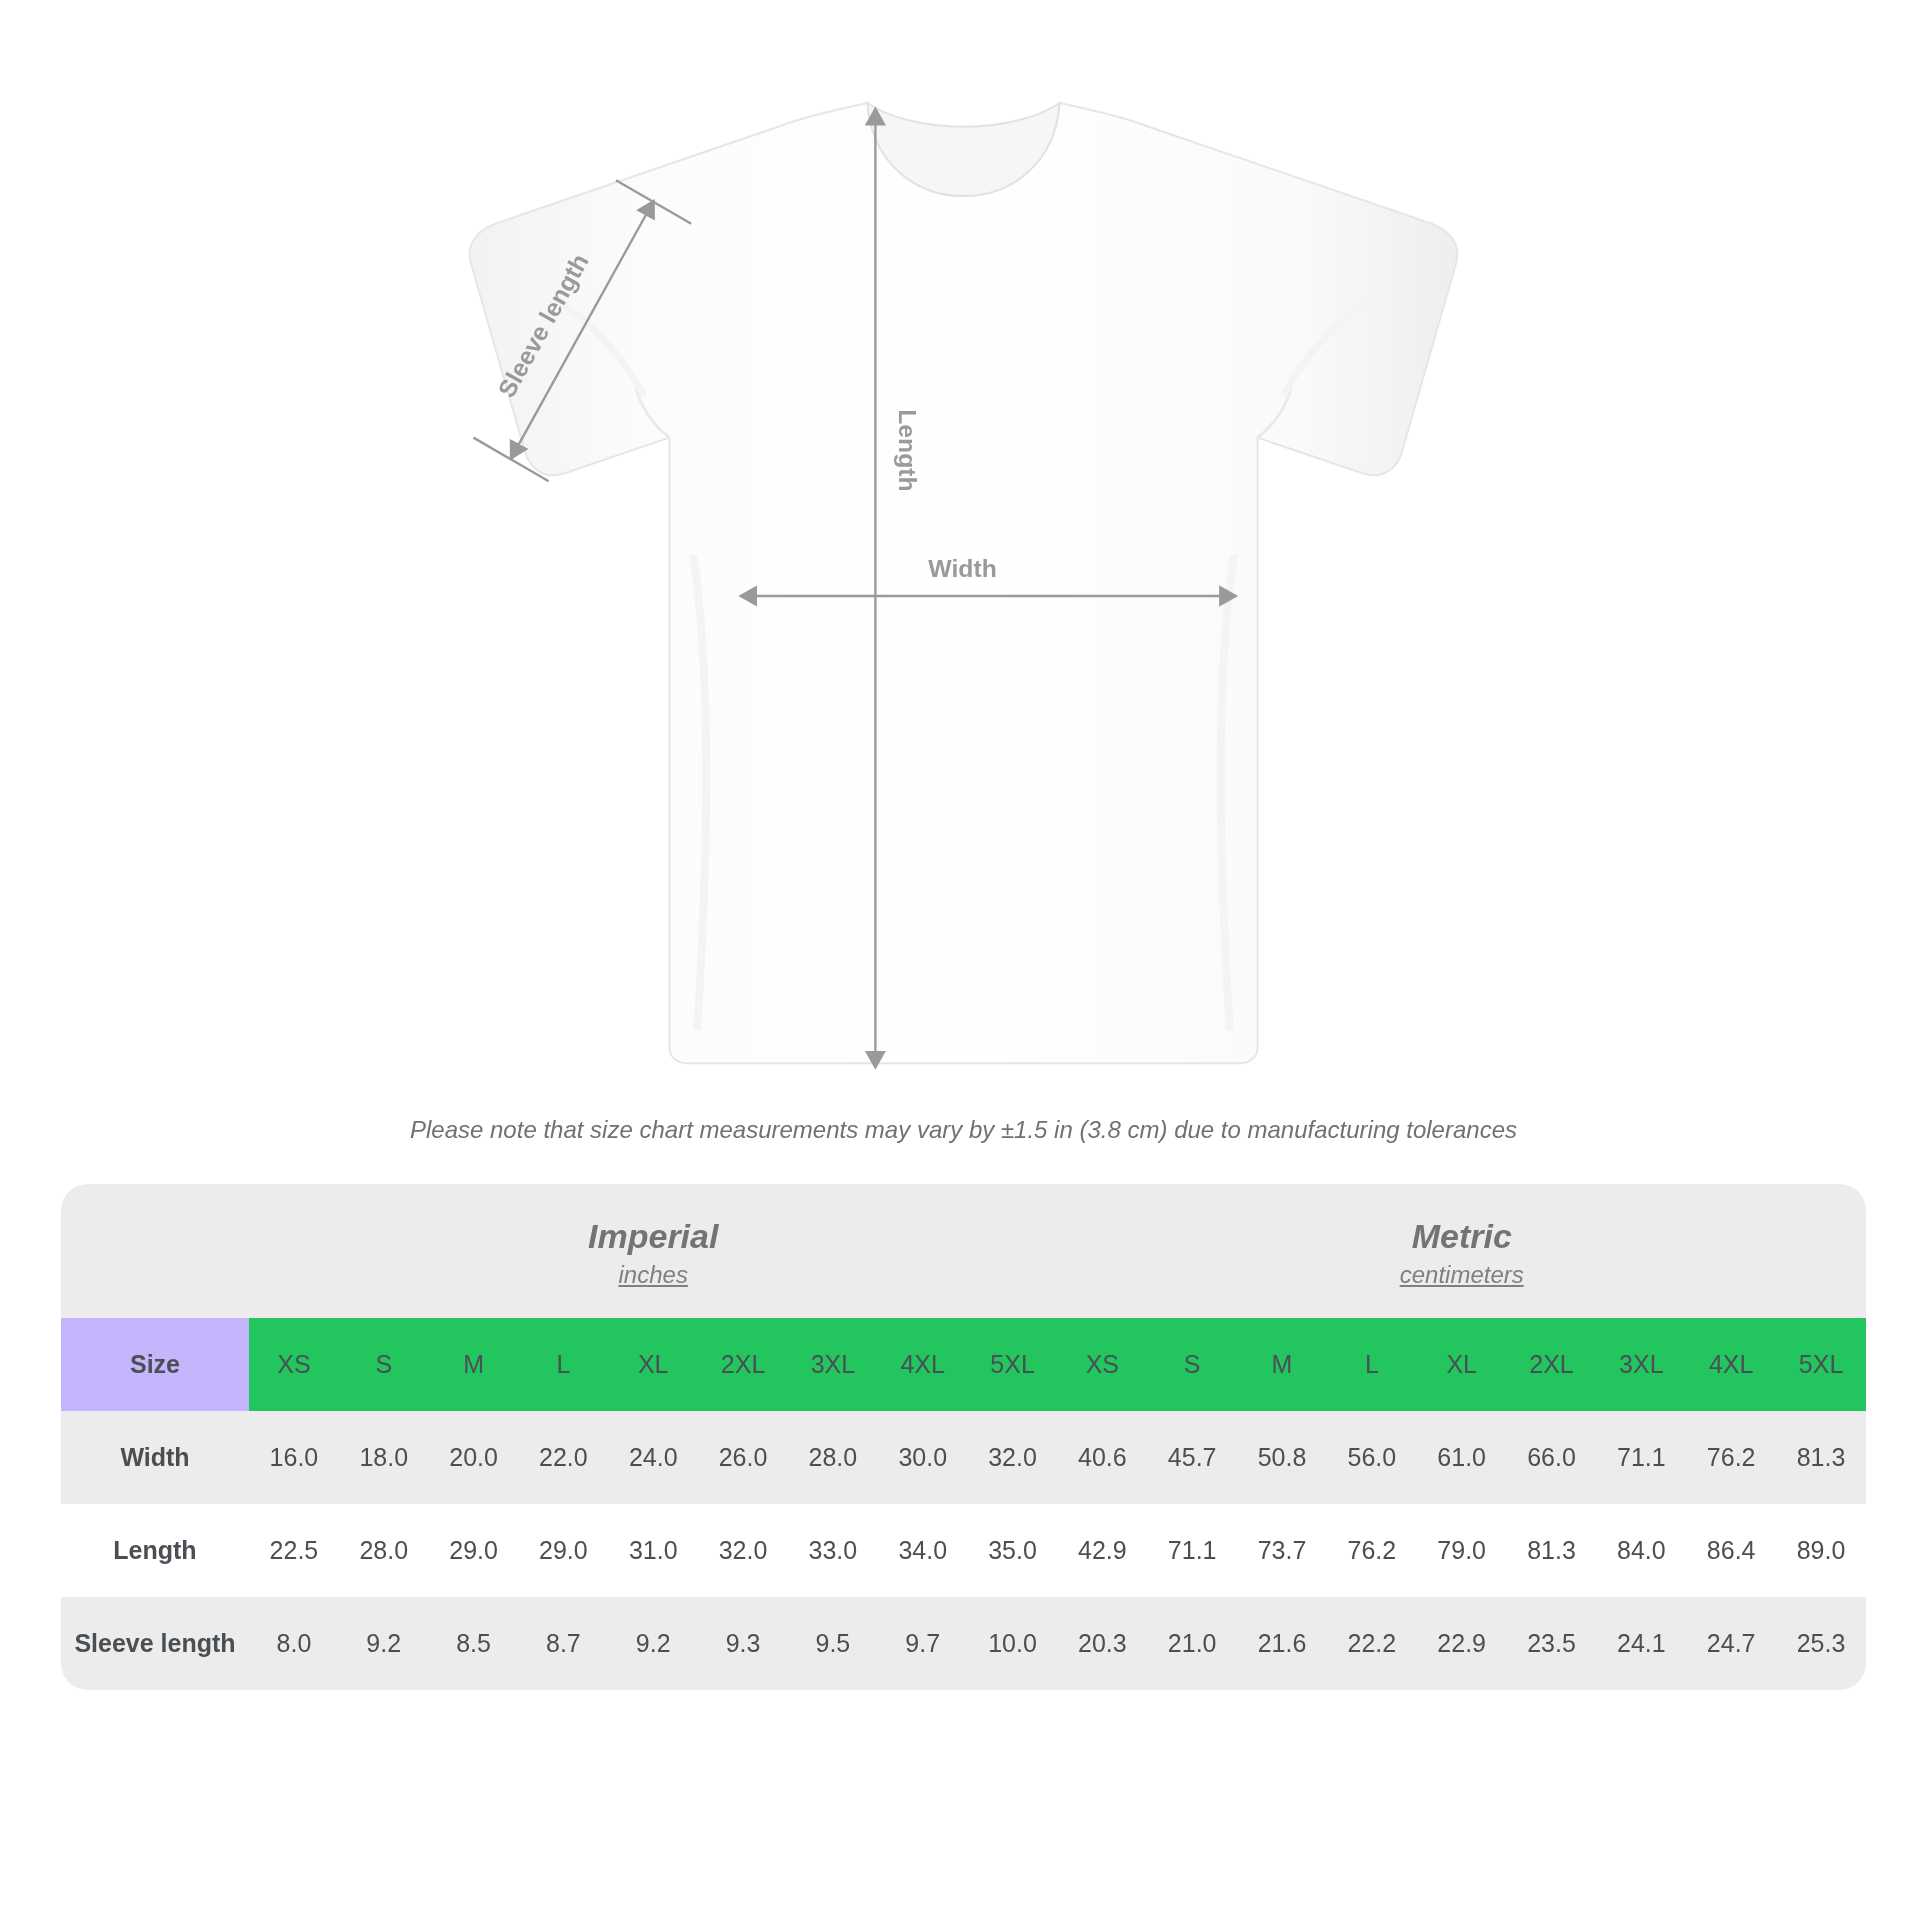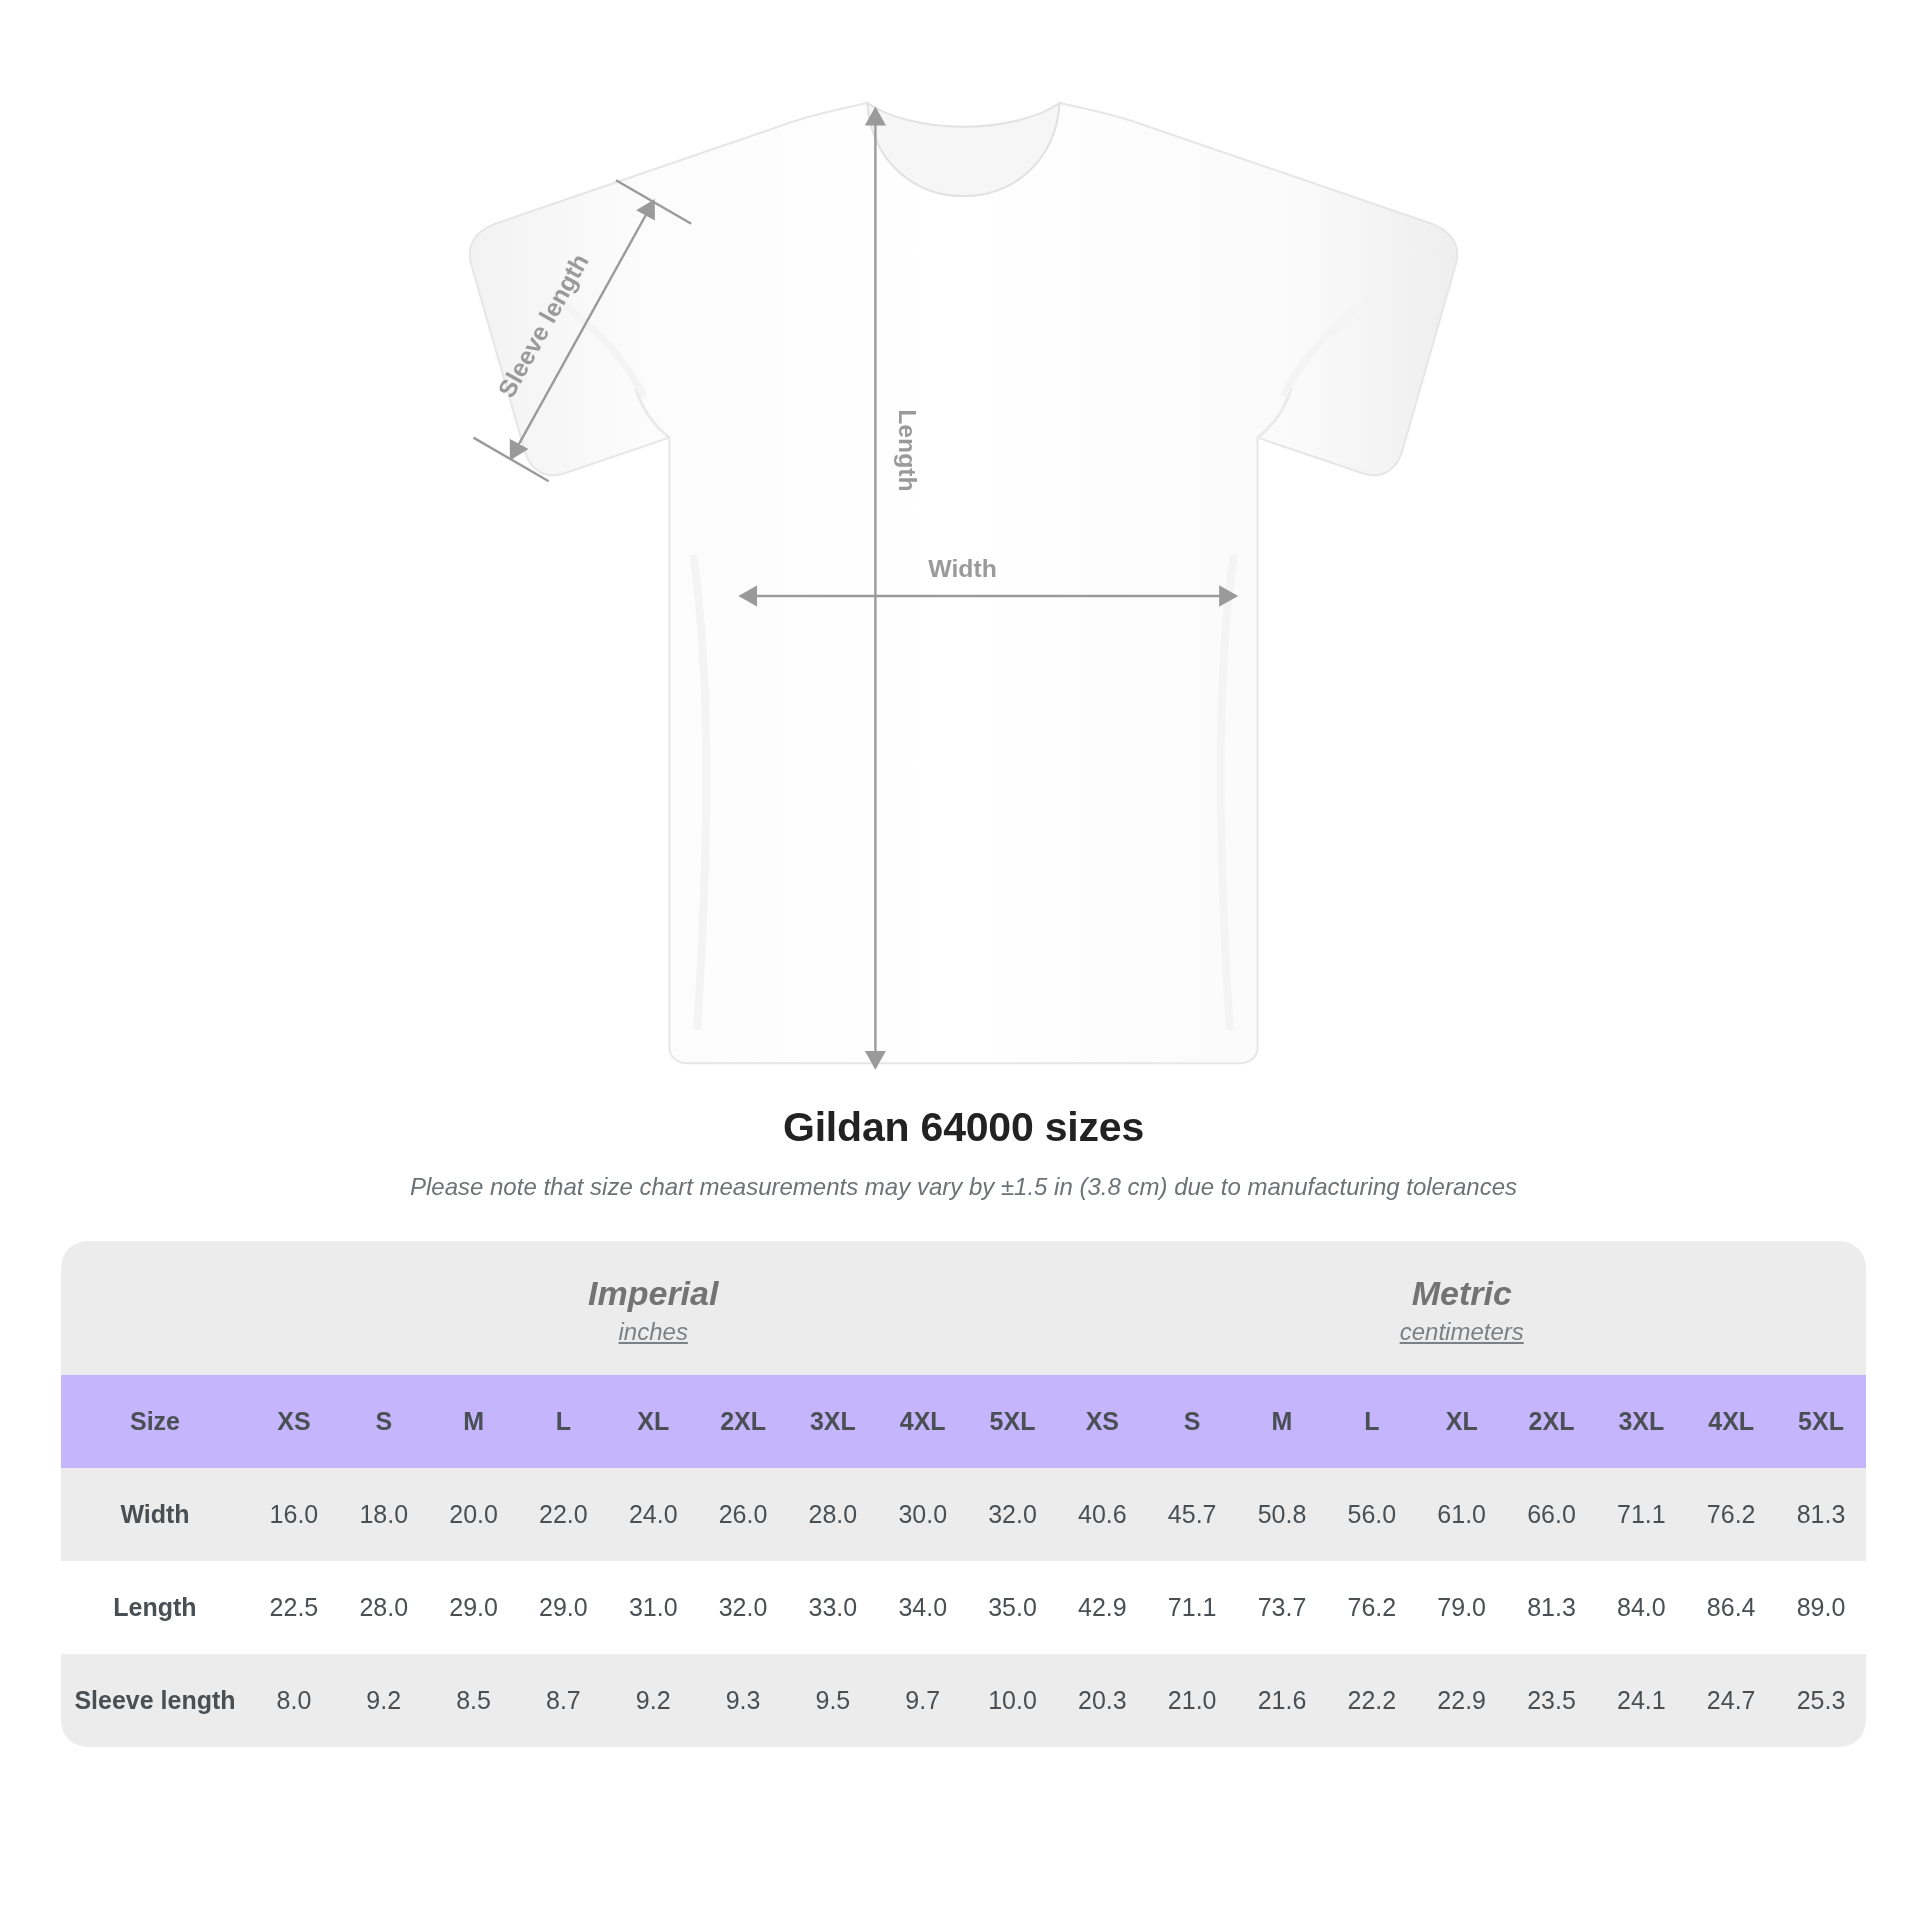--- a/index.html
+++ b/index.html
@@ -86,22 +86,22 @@
     font-size: 24px;
     font-style: italic;
     color: #7b8185;
     line-height: 1.4;
     text-decoration: underline;
   }
   .corner-cell { background: #ececec; }
 
   .head-row td {
     height: 91px;
-    background: #c4b5fd;
-    font-weight: bold;
+    background: #22c55e;
+    font-weight: normal;
     color: #5d6367;
     font-size: 27px;
   }
   .head-row td.rowlabel {
     background: #c4b5fd;
   }
 
   .data-row td {
     height: 91px;
     font-size: 26px;
@@ -191,21 +191,20 @@
 
       <text x="556" y="333" transform="rotate(-61 556 333)" font-family="Liberation Sans, sans-serif" font-size="25" font-weight="bold" fill="#9a9a9a" text-anchor="middle">Sleeve length</text>
 
       <text x="908" y="455" transform="rotate(90 908 455)" font-family="Liberation Sans, sans-serif" font-size="25" font-weight="bold" fill="#9a9a9a" text-anchor="middle">Length</text>
 
       <text x="972" y="583" font-family="Liberation Sans, sans-serif" font-size="25" font-weight="bold" fill="#9a9a9a" text-anchor="middle">Width</text>
     </svg>
   </div>
 
   <div class="title-block">
-    <div class="chart-title">Gildan 64000 sizes</div>
     <div class="chart-note">Please note that size chart measurements may vary by ±1.5 in (3.8 cm) due to manufacturing tolerances</div>
   </div>
 
   <div class="table-wrap">
     <table class="size-table" id="size-table">
       <colgroup>
           <col style="width: 188px;">
           <col style="width: auto;">
           <col style="width: auto;">
           <col style="width: auto;">

